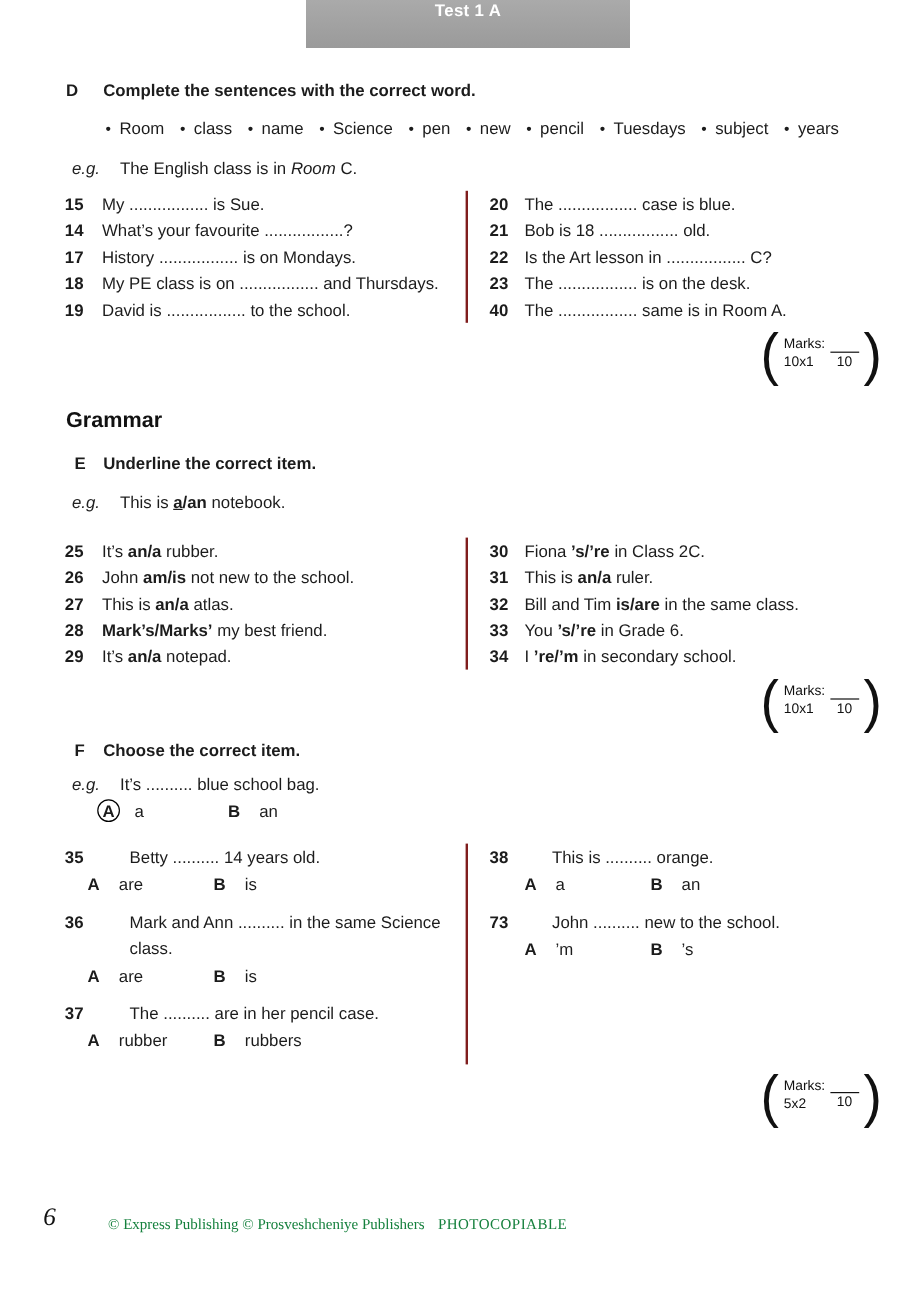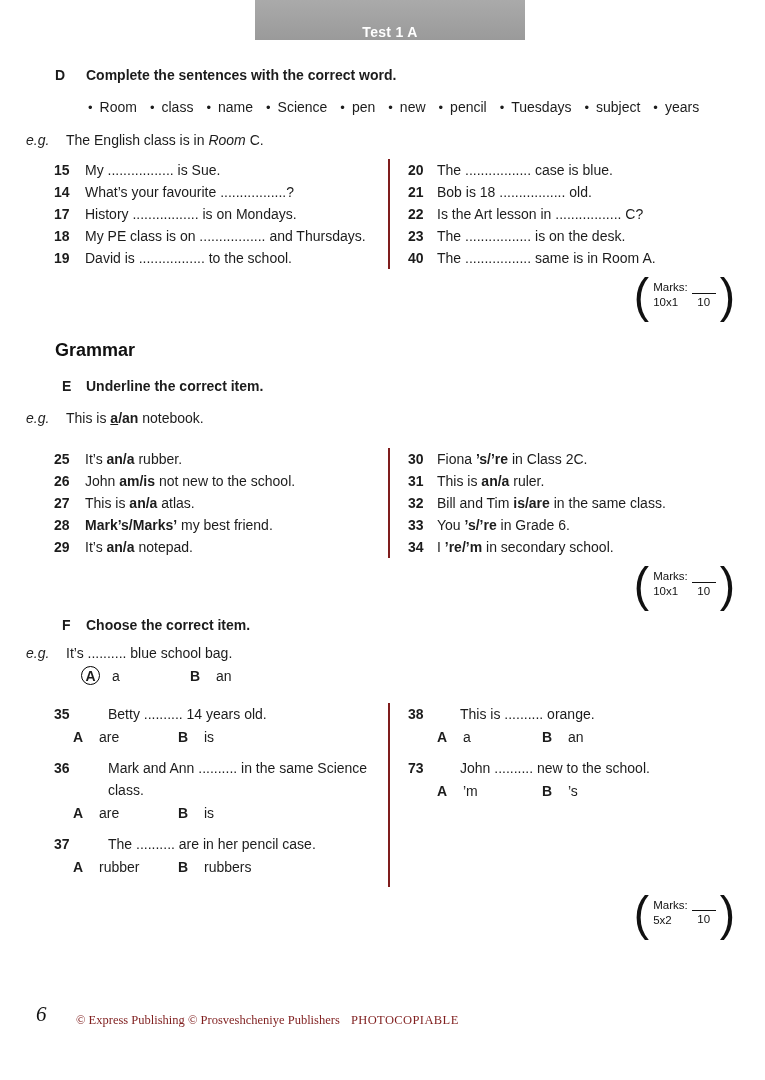--- a/index.html
+++ b/index.html
@@ -1,26 +1,26 @@
 <!DOCTYPE html>
 <html><head>
 <meta charset="utf-8">
 <style>
   html,body{margin:0;padding:0;background:#fff;}
   body{width:765px;height:1080px;position:relative;overflow:hidden;
        font-family:"Liberation Sans",sans-serif;color:#1c1c1c;font-size:14px;}
   .header-bar{margin-left:255px;width:270px;height:40px;
-      background:linear-gradient(#aaa,#9a9a9a);display:flex;align-items:flex-end;justify-content:center;}
+      background:linear-gradient(#aaa,#9a9a9a);display:flex;align-items:flex-start;justify-content:center;}
   .header-bar span{color:#fff;font-weight:700;font-size:14px;letter-spacing:.3px;}
   .sec-head{display:flex;margin:27px 0 0 55px;font-weight:700;}
   .sec-letter{width:31px;flex:0 0 31px;}
   .word-bank{margin:16px 0 0 88px;}
   .wb-item{margin-right:13px;white-space:nowrap;}
   .wb-bullet{margin-right:7px;font-size:13px;}
-  .example-row{display:flex;margin:17px 0 0 26px;}
+  .example-row{display:flex;margin:17px 0 0 60px;}
   .eg{width:40px;flex:0 0 40px;font-style:italic;color:#222;}
   .seg-p{}
   .seg-b{font-weight:700;}
   .seg-i{font-style:italic;}
   .seg-bu{font-weight:700;text-decoration:underline;}
   .two-col{display:grid;grid-template-columns:346px 1fr;margin:11px 28px 0 42px;}
   .col-left{padding-right:6px;}
   .col-right{border-left:2px solid #7f1d1d;padding-left:18px;}
   .item-row{display:flex;line-height:22px;}
   .item-num{width:31px;flex:0 0 31px;font-weight:700;margin-left:12px;}
@@ -42,22 +42,22 @@
   .ex-opts{margin:4px 0 0 85px;display:flex;line-height:22px;}
   .opt{display:inline-flex;align-items:center;}
   .opt-first{width:105px;}
   .opt-letter{font-weight:700;min-width:14px;}
   .opt-letter.circled{border:1.4px solid #000;border-radius:50%;width:19px;height:19px;min-width:19px;
       display:inline-flex;align-items:center;justify-content:center;margin-left:-4px;box-sizing:border-box;}
   .opt-text{margin-left:12px;}
   .footer{position:absolute;left:0;top:1000px;width:100%;}
   .page-num{position:absolute;left:36px;top:2px;font-family:"Liberation Serif",serif;
       font-style:italic;font-size:21px;color:#111;}
-  .copyright-line{position:absolute;left:76px;top:13px;font-family:"Liberation Serif",serif;
-      font-size:12.5px;color:#7f1d1d;}
+  .copyright-line{position:absolute;left:90px;top:13px;font-family:"Liberation Serif",serif;
+      font-size:12.5px;color:#15803d;}
   .photocopiable{margin-left:8px;letter-spacing:.4px;}
 </style>
 </head>
 <body>
 
 <div class="header-bar">
   <span>Test 1 A</span>
 </div>
 
 <div class="sec-head">

